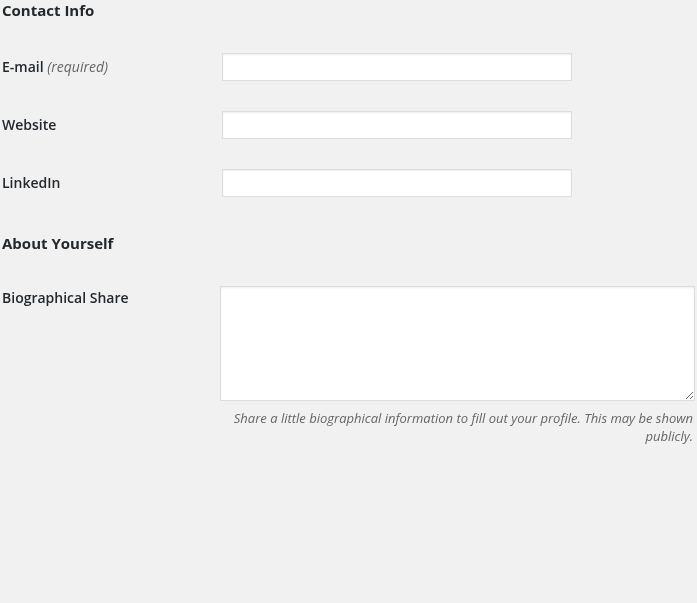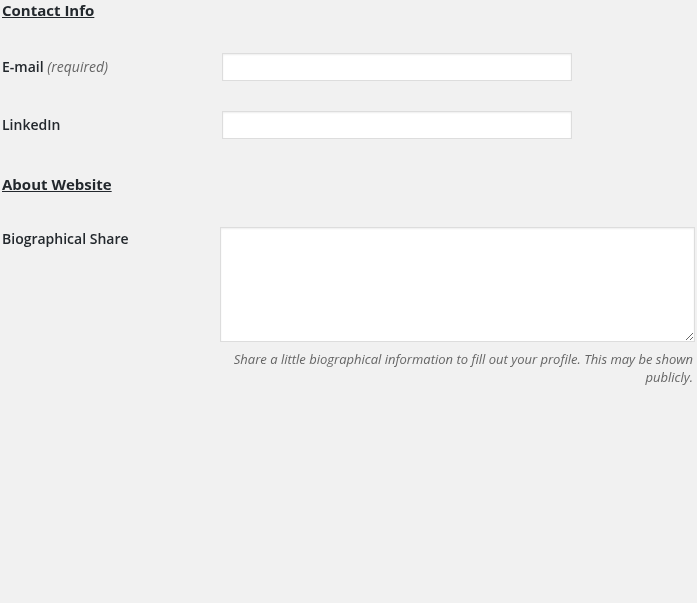--- a/index.html
+++ b/index.html
@@ -14,21 +14,20 @@
       background: #f1f1f1;
       padding: 0;
       width: 697px;
     }
     h3 {
       font-size: 15px;
       font-weight: 700;
       color: #23282d;
       margin: 0 0 18px 0;
       padding: 0 2px;
-      text-decoration: underline;
     }
     .form-table {
       width: 100%;
       border-collapse: collapse;
       margin-bottom: 20px;
     }
     .form-table th {
       text-align: left;
       font-weight: 600;
       font-size: 14px;
@@ -99,30 +98,38 @@
     <th>
       <span>E-mail</span>
       <span class="required-note">(required)</span>
     </th>
     <td>
       <input type="text" value="" style="">
     </td>
   </tr>
   <tr>
     <th>
+      <span>Website</span>
+    </th>
+    <td>
+      <input type="text" value="" style="">
+    </td>
+  </tr>
+  <tr>
+    <th>
       <span>LinkedIn</span>
     </th>
     <td>
       <input type="text" value="" style="">
     </td>
   </tr>
 </tbody>
   </table>
 
-<h3>About Website</h3>
+<h3>About Yourself</h3>
 
 <table class="form-table">
   <tbody>
       <tr class="bio-row">
     <th>
       <span>Biographical Share</span>
     </th>
     <td>
       <textarea style=""></textarea>
       <span class="description">Share a little biographical information to fill out your profile. This may be shown publicly.</span>

